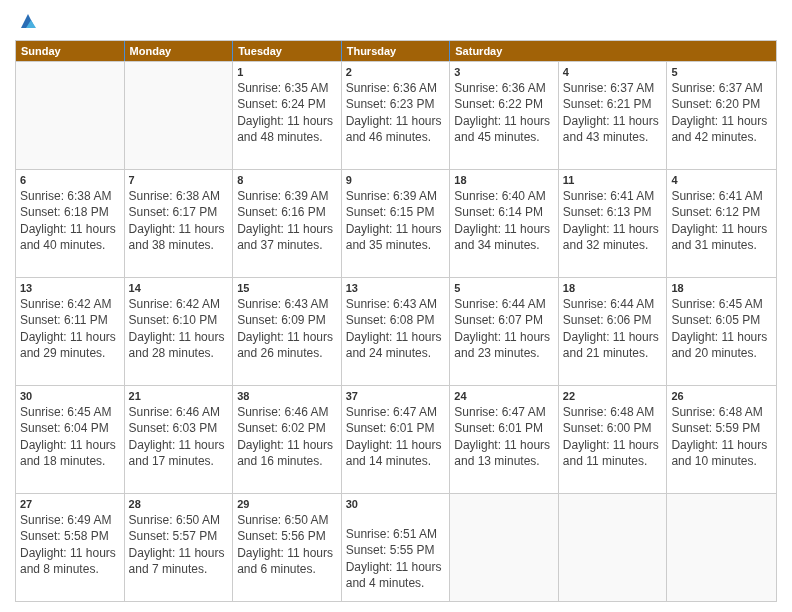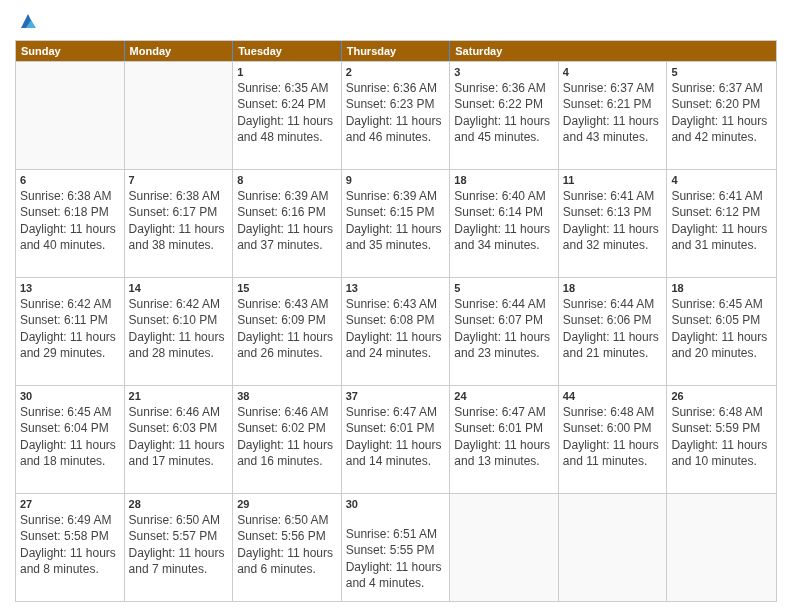--- a/index.html
+++ b/index.html
@@ -284,21 +284,21 @@
 Sunset: 6:01 PM
 Daylight: 11 hours and 14 minutes.</div>
           </div>
           <div class="cal-cell">
             <div class="day-num">24</div>
             <div class="cell-info" style="white-space: pre-line;">Sunrise: 6:47 AM
 Sunset: 6:01 PM
 Daylight: 11 hours and 13 minutes.</div>
           </div>
           <div class="cal-cell">
-            <div class="day-num">44</div>
+            <div class="day-num">22</div>
             <div class="cell-info" style="white-space: pre-line;">Sunrise: 6:48 AM
 Sunset: 6:00 PM
 Daylight: 11 hours and 11 minutes.</div>
           </div>
           <div class="cal-cell">
             <div class="day-num">26</div>
             <div class="cell-info" style="white-space: pre-line;">Sunrise: 6:48 AM
 Sunset: 5:59 PM
 Daylight: 11 hours and 10 minutes.</div>
           </div>

